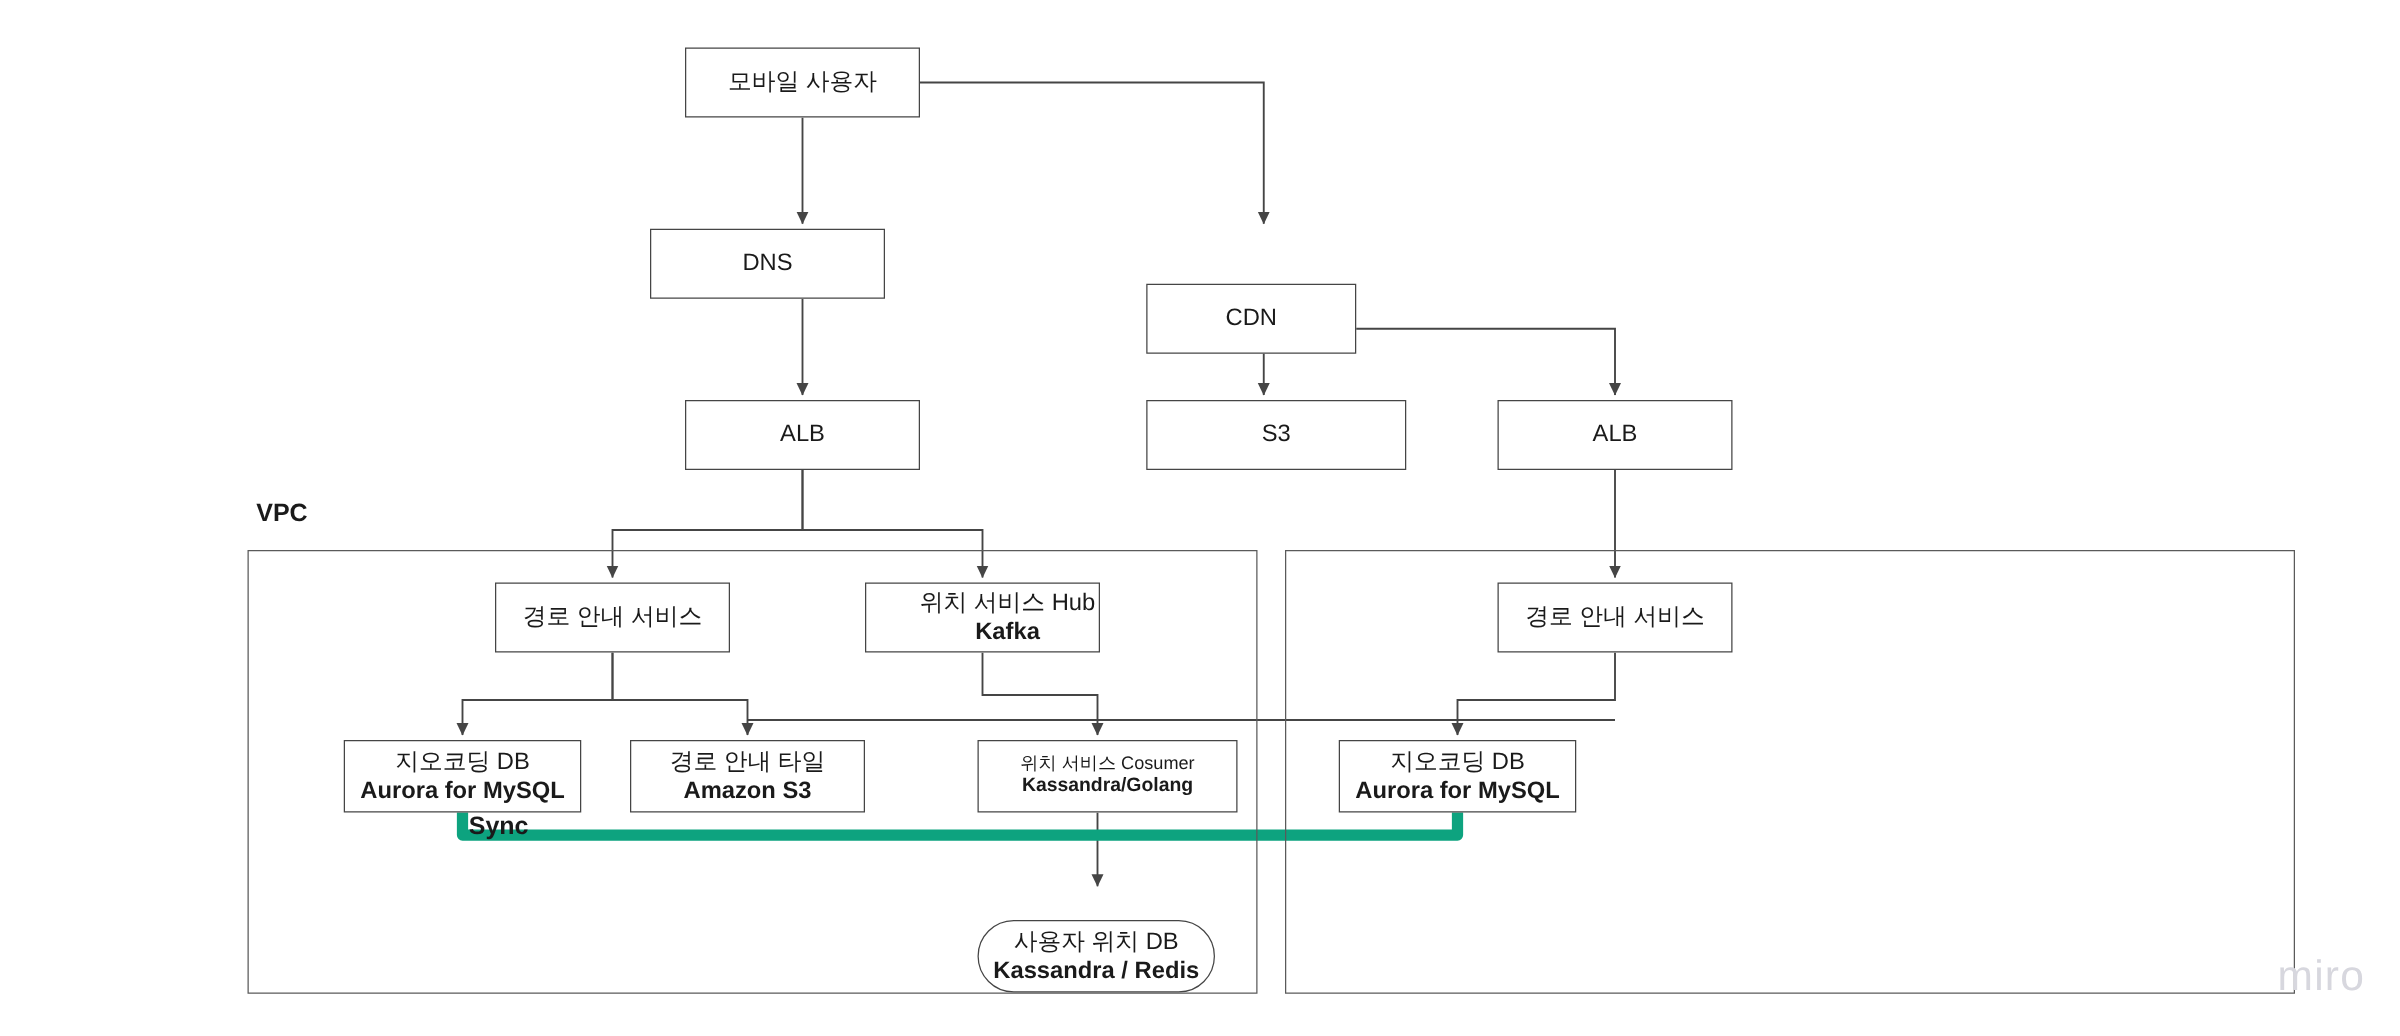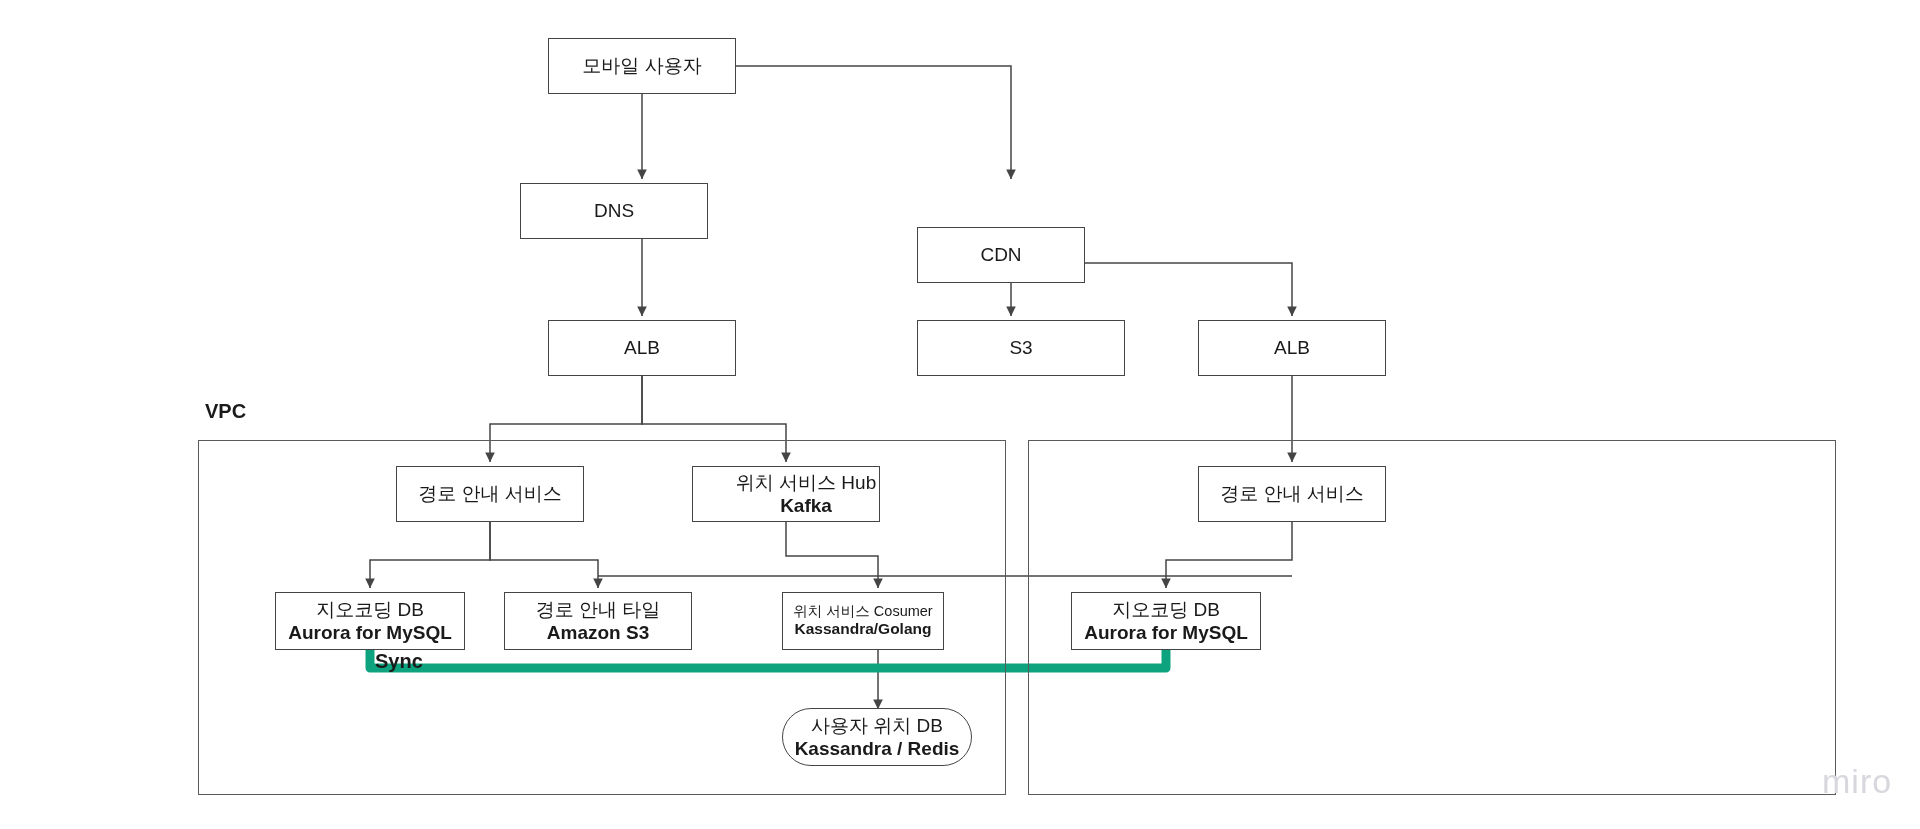--- a/index.html
+++ b/index.html
@@ -172,28 +172,28 @@
   <div class="node" style="left:275px; top:592px; width:190px; height:58px;">
     <div class="l1">지오코딩 DB</div>
     <div class="l2">Aurora for MySQL</div>
   </div>
 
   <div class="node" style="left:504px; top:592px; width:188px; height:58px;">
     <div class="l1">경로 안내 타일</div>
     <div class="l2">Amazon S3</div>
   </div>
 
-  <div class="node small" style="left:782px; top:592px; width:162px; height:58px;">
+  <div class="node small" style="left:782px; top:592px; width:208px; height:58px;">
     <div class="l1">위치 서비스 Cosumer</div>
     <div class="l2">Kassandra/Golang</div>
   </div>
 
   <div class="node" style="left:1071px; top:592px; width:190px; height:58px;">
     <div class="l1">지오코딩 DB</div>
     <div class="l2">Aurora for MySQL</div>
   </div>
 
-  <div class="node" style="left:782px; top:708px; width:190px; height:58px;border-radius:29px;">
+  <div class="node" style="left:782px; top:736px; width:190px; height:58px;border-radius:29px;">
     <div class="l1">사용자 위치 DB</div>
     <div class="l2">Kassandra / Redis</div>
   </div>
 
 </div>
 
 </body></html>

